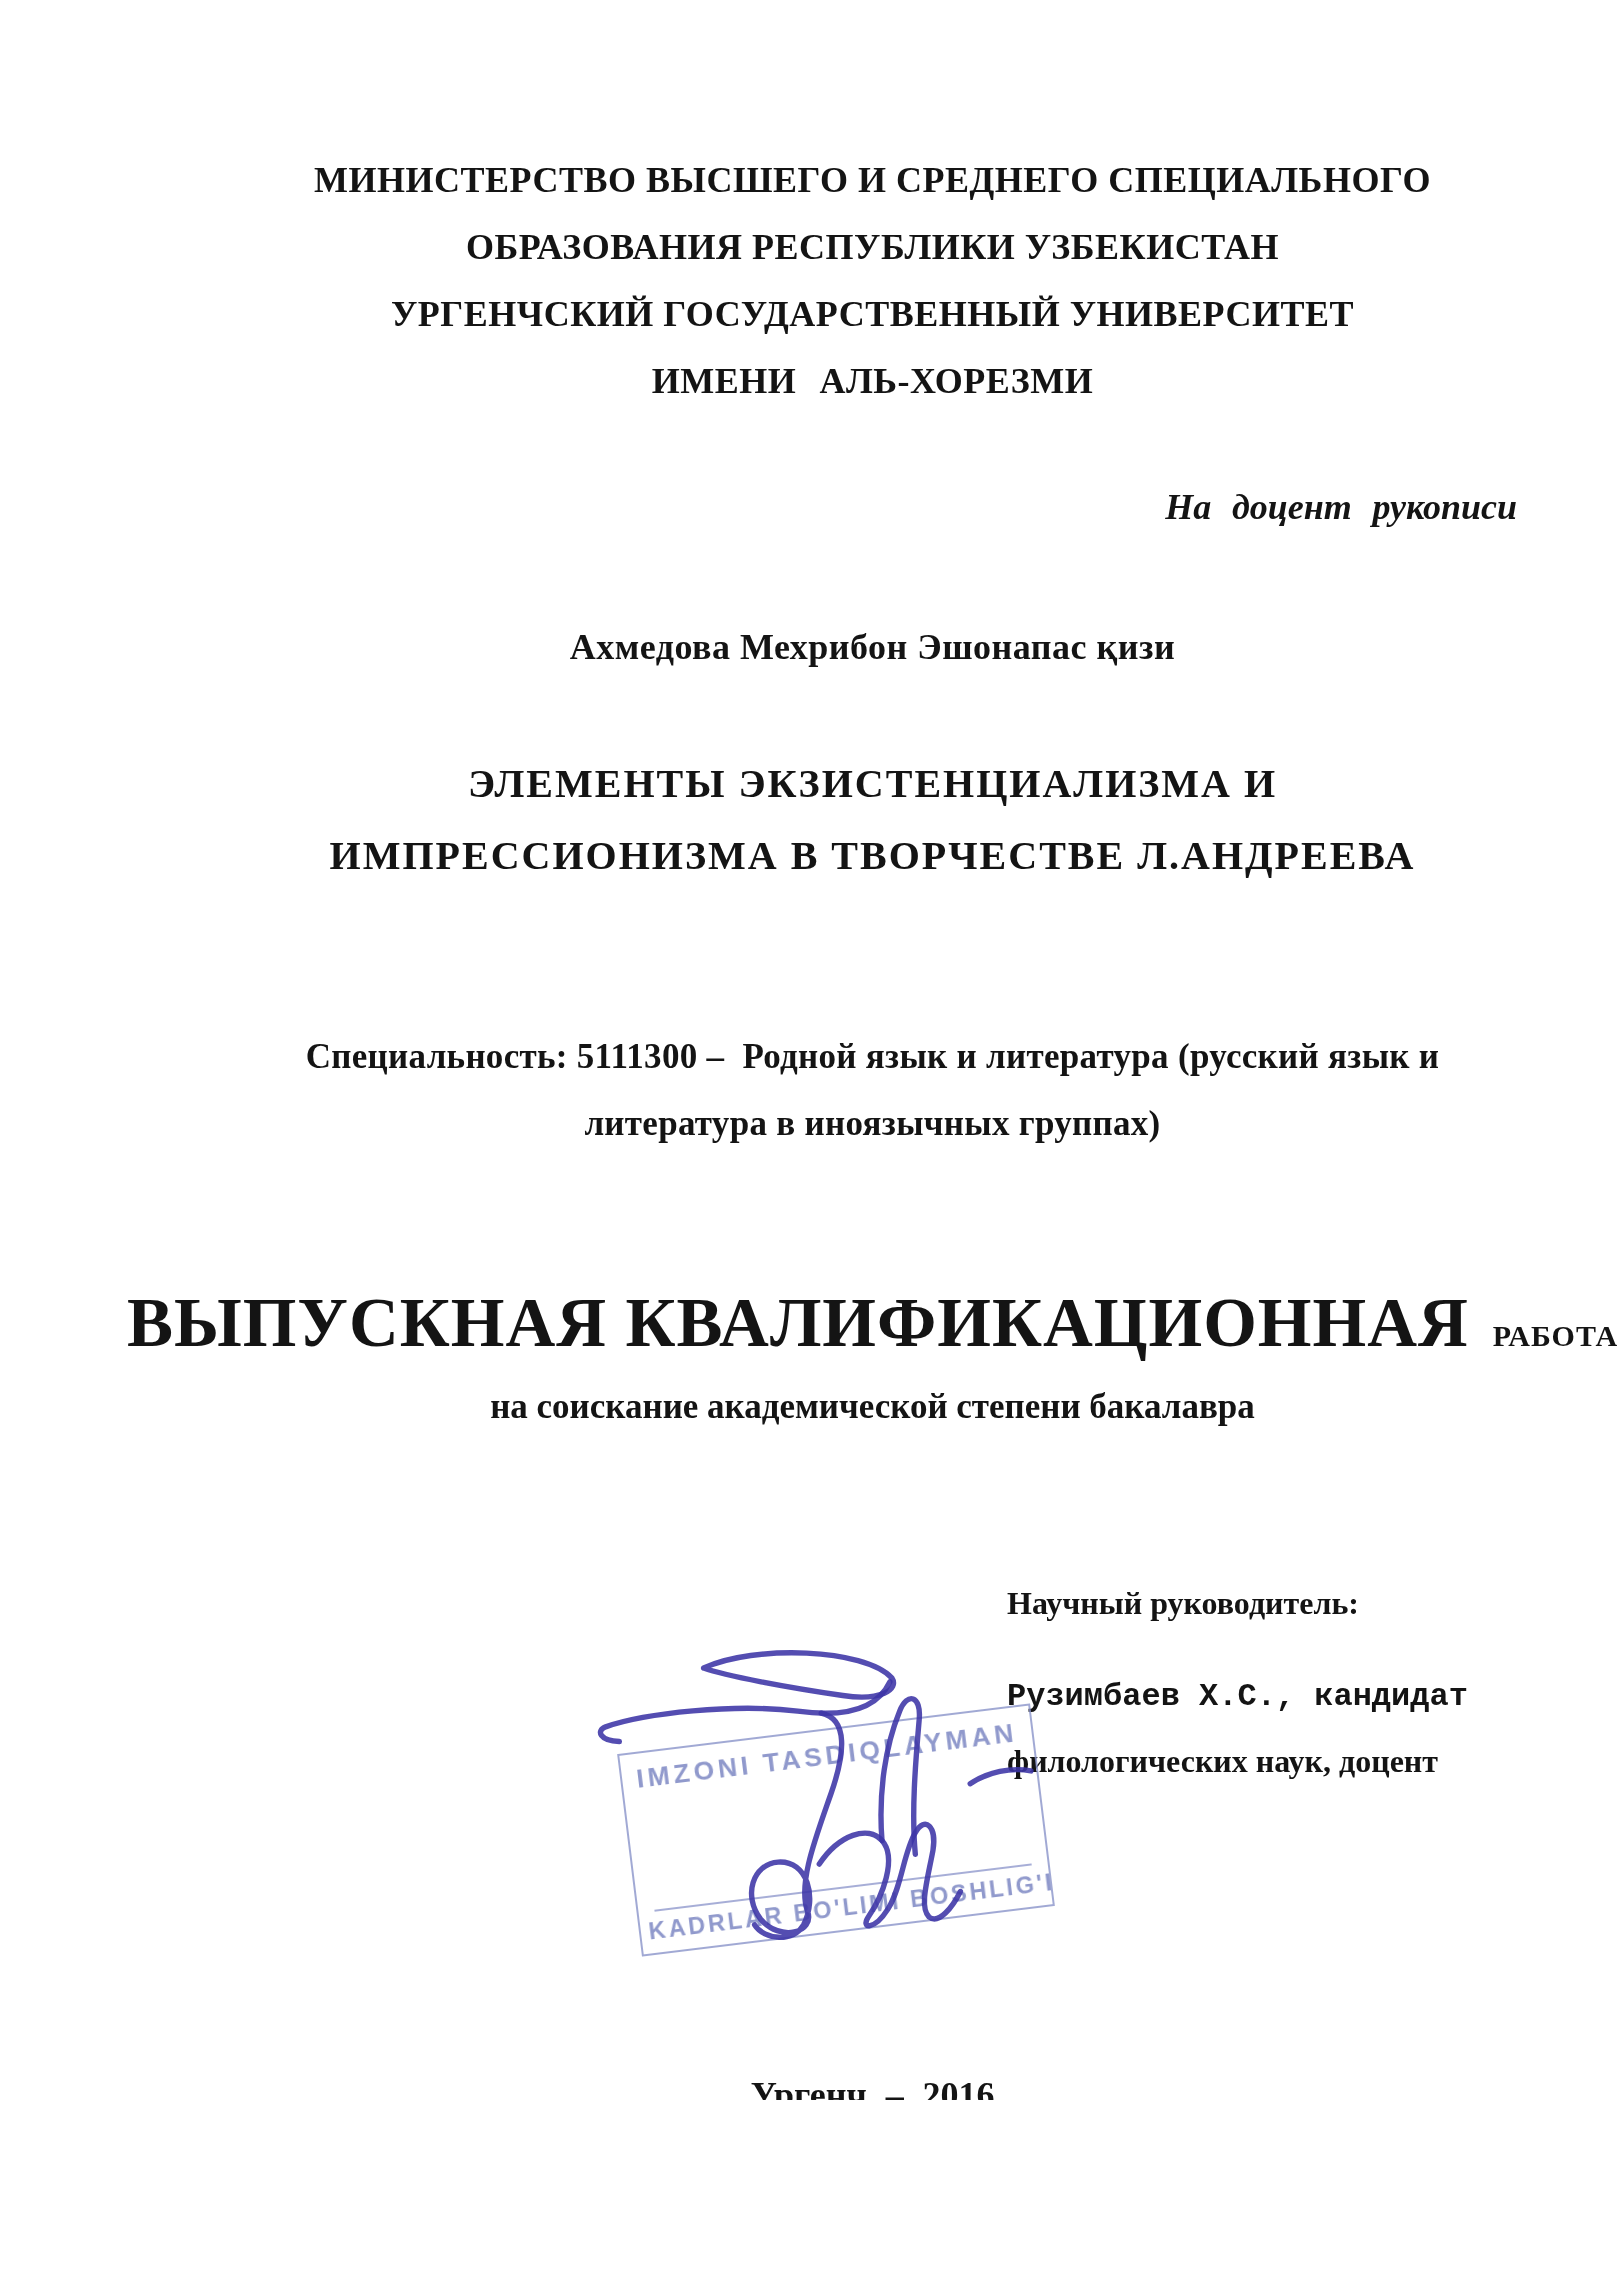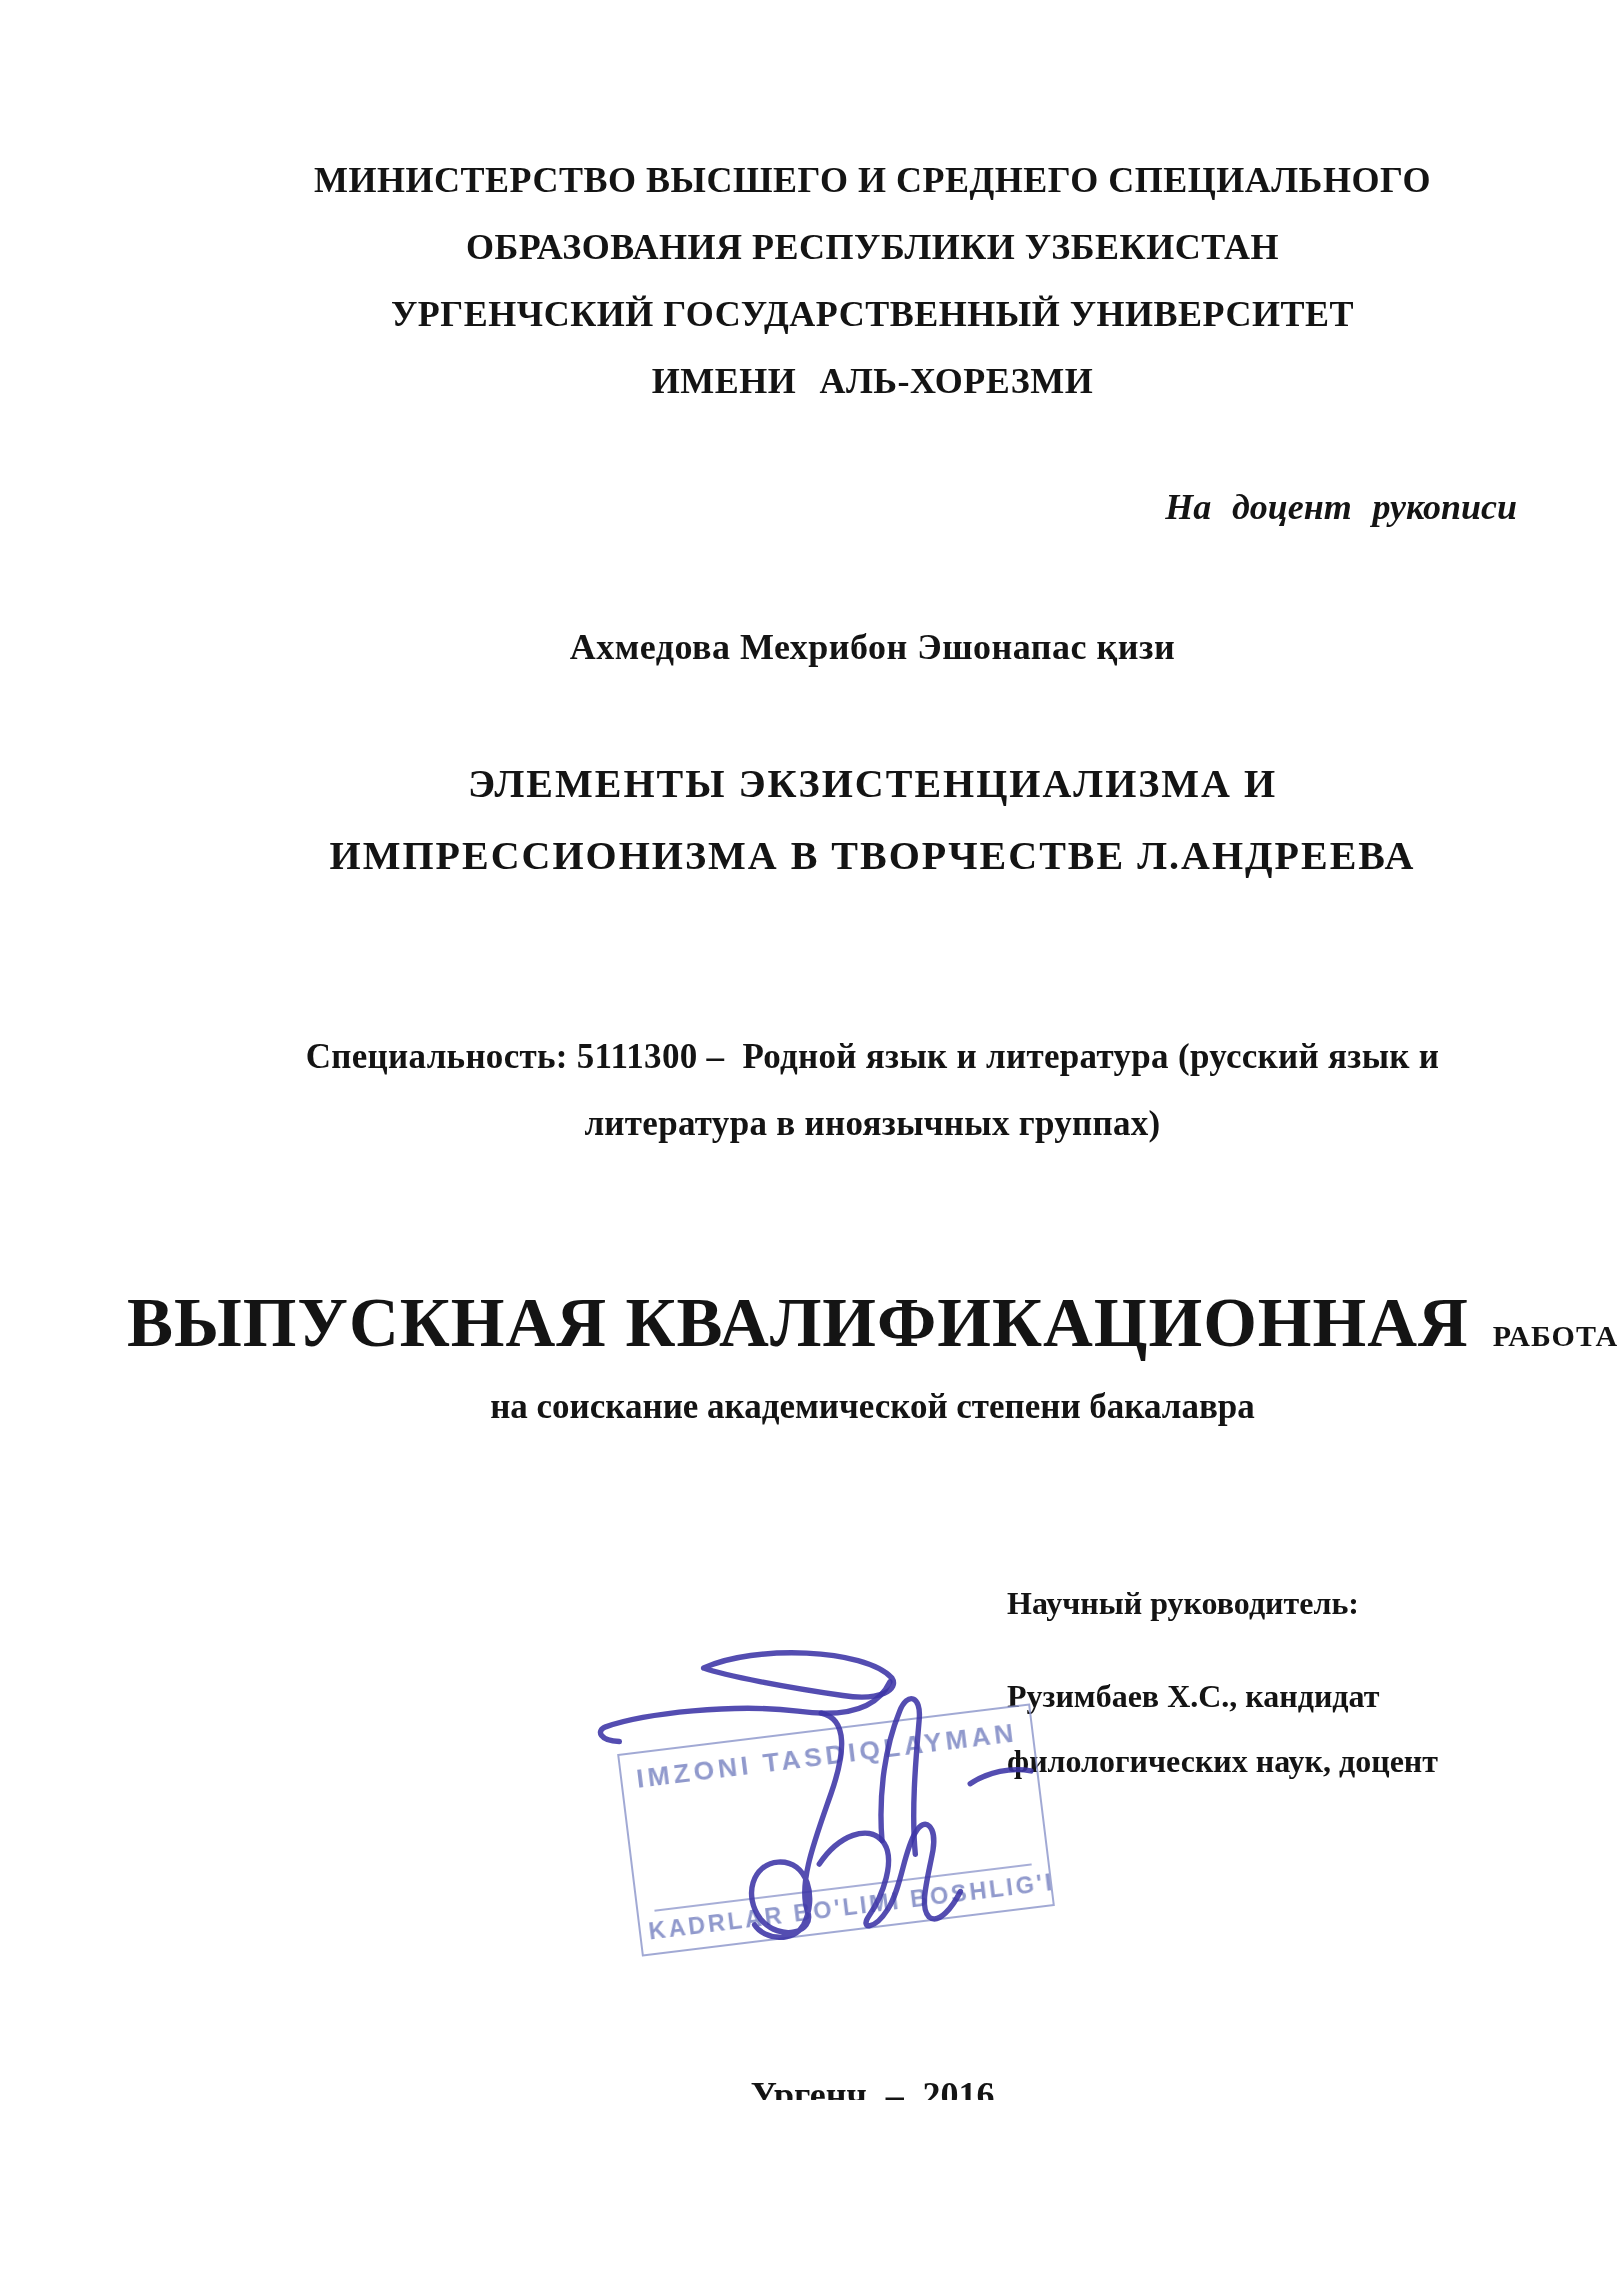--- a/index.html
+++ b/index.html
@@ -31,21 +31,21 @@
   .specialty{top:1023px;font-size:35px;line-height:67px;letter-spacing:0.3px;}
   .vkr{top:1291px;line-height:65px;letter-spacing:1px;}
   .vkr-main{font-size:69px;font-weight:bold;}
   .vkr-tail{font-size:30px;font-weight:bold;margin-left:24px;}
   .vkr-sub{top:1381px;font-size:35px;line-height:51px;}
   .sup{
     left:1007px;font-size:32px;line-height:51px;font-weight:bold;
     white-space:nowrap;
   }
   .sup-label{top:1578px;}
-  .sup-name{top:1671px;}
+  .sup-name{top:1671px;font-family:Liberation Mono, monospace;}
   .sup-degree{top:1736px;}
   .city{top:2070px;font-size:36px;line-height:51px;word-spacing:9.8px;}
 
   
   .stamp{
     left:628px;top:1728px;width:416px;height:204px;
     border:2.9px solid rgba(138,147,201,0.80);
     transform:rotate(-7deg);
     display:flex;flex-direction:column;justify-content:space-between;
     box-sizing:border-box;

